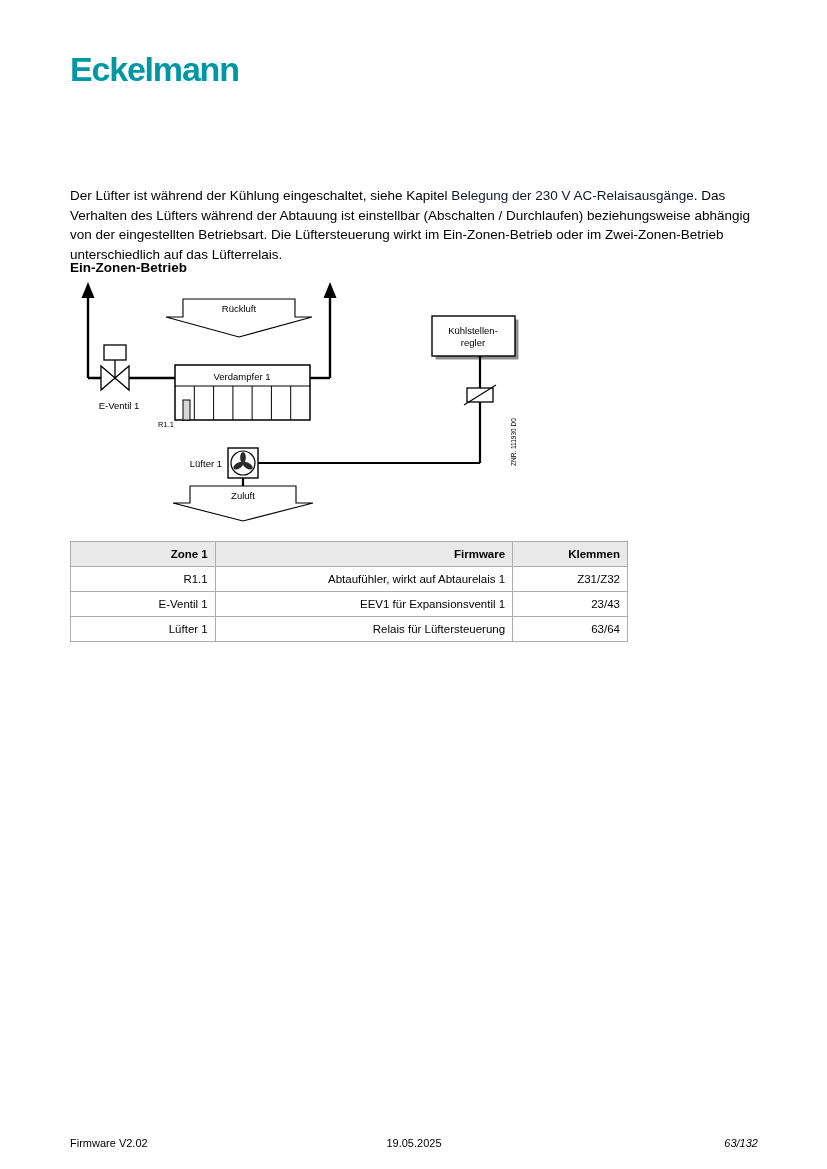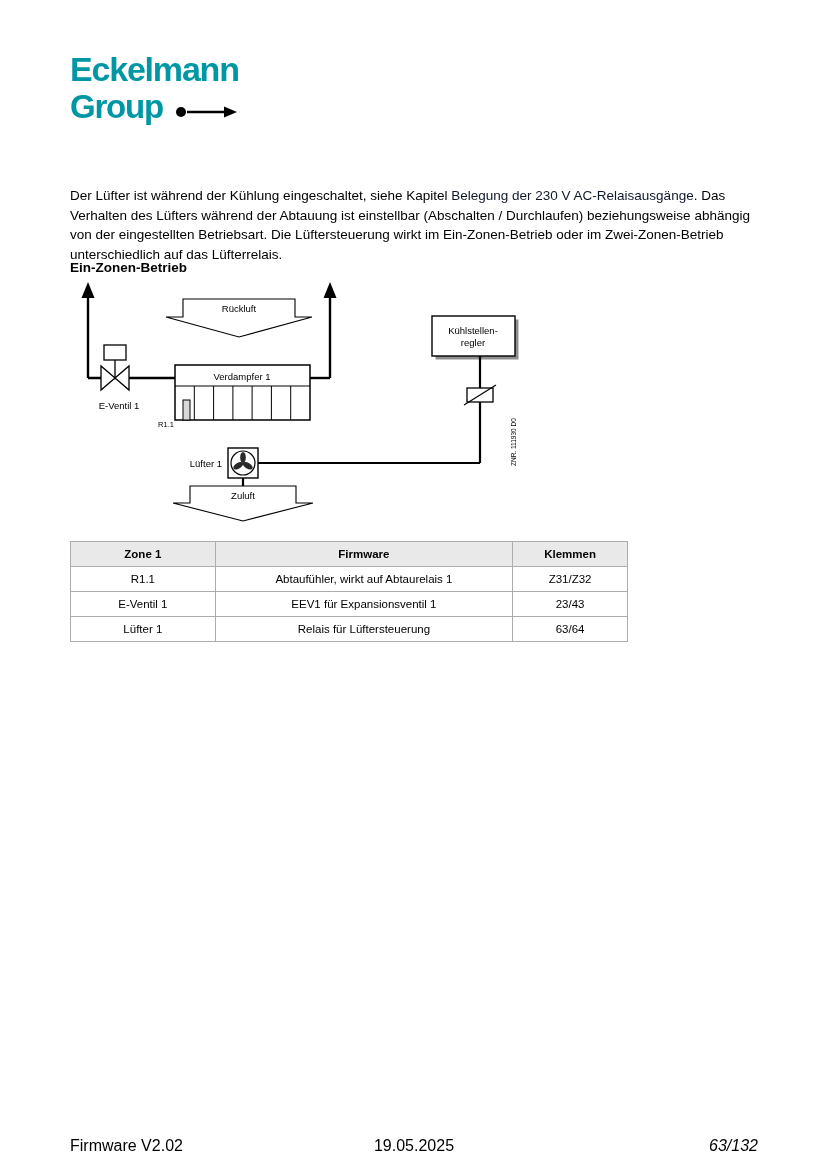--- a/index.html
+++ b/index.html
@@ -51,50 +51,42 @@
   .diagram text { fill: #000; }
 
   
   .zones-table {
     position: absolute; left: 70px; top: 525px; width: 558px;
     border-collapse: collapse; font-size: 11.5px;
   }
   .zones-table th, .zones-table td {
     border: 1px solid #adadad;
     padding: 6px 7px 6px 7px;
-    text-align: center;
+    text-align: right;
     vertical-align: middle;
   }
   .zones-table th { background: #e9e9e9; font-weight: bold; }
   .zones-table td { background: #ffffff; }
 
   
   .footer {
     position: absolute; left: 70px; top: 1121px; width: 688px;
-    display: flex; font-size: 16px;
+    display: flex; font-size: 11px;
   }
   .footer .f-left  { flex: 1; text-align: left; }
   .footer .f-mid   { flex: 1; text-align: center; }
   .footer .f-right { flex: 1; text-align: right; font-style: italic; }
 </style>
 </head>
 <body>
 
 <div class="page">
 
   <div class="logo">
     <div class="logo-line1">Eckelmann</div>
-    <div class="logo-row2">
-      <div class="logo-line2">Group</div>
-      <svg class="logo-arrow" width="64" height="16" viewBox="0 0 64 16">
-        <circle cx="6" cy="8" r="5" fill="#000"></circle>
-        <line x1="12" y1="8" x2="51" y2="8" stroke="#000" stroke-width="2.6"></line>
-        <polygon points="49,2.5 62,8 49,13.5" fill="#000"></polygon>
-      </svg>
-    </div>
   </div>
 
 
   <div class="intro"><span>Der Lüfter ist während der Kühlung eingeschaltet, siehe Kapitel </span><a>Belegung der 230 V AC-Relaisausgänge</a><span>. Das Verhalten des Lüfters während der Abtauung ist einstellbar (Abschalten / Durchlaufen) beziehungsweise abhängig von der eingestellten Betriebsart. Die Lüftersteuerung wirkt im Ein-Zonen-Betrieb oder im Zwei-Zonen-Betrieb unterschiedlich auf das Lüfterrelais.</span></div>
 
   <div class="mode-heading">Ein-Zonen-Betrieb</div>
 
   <svg class="diagram" width="460" height="250" viewBox="0 0 460 250">
 
     <g>

